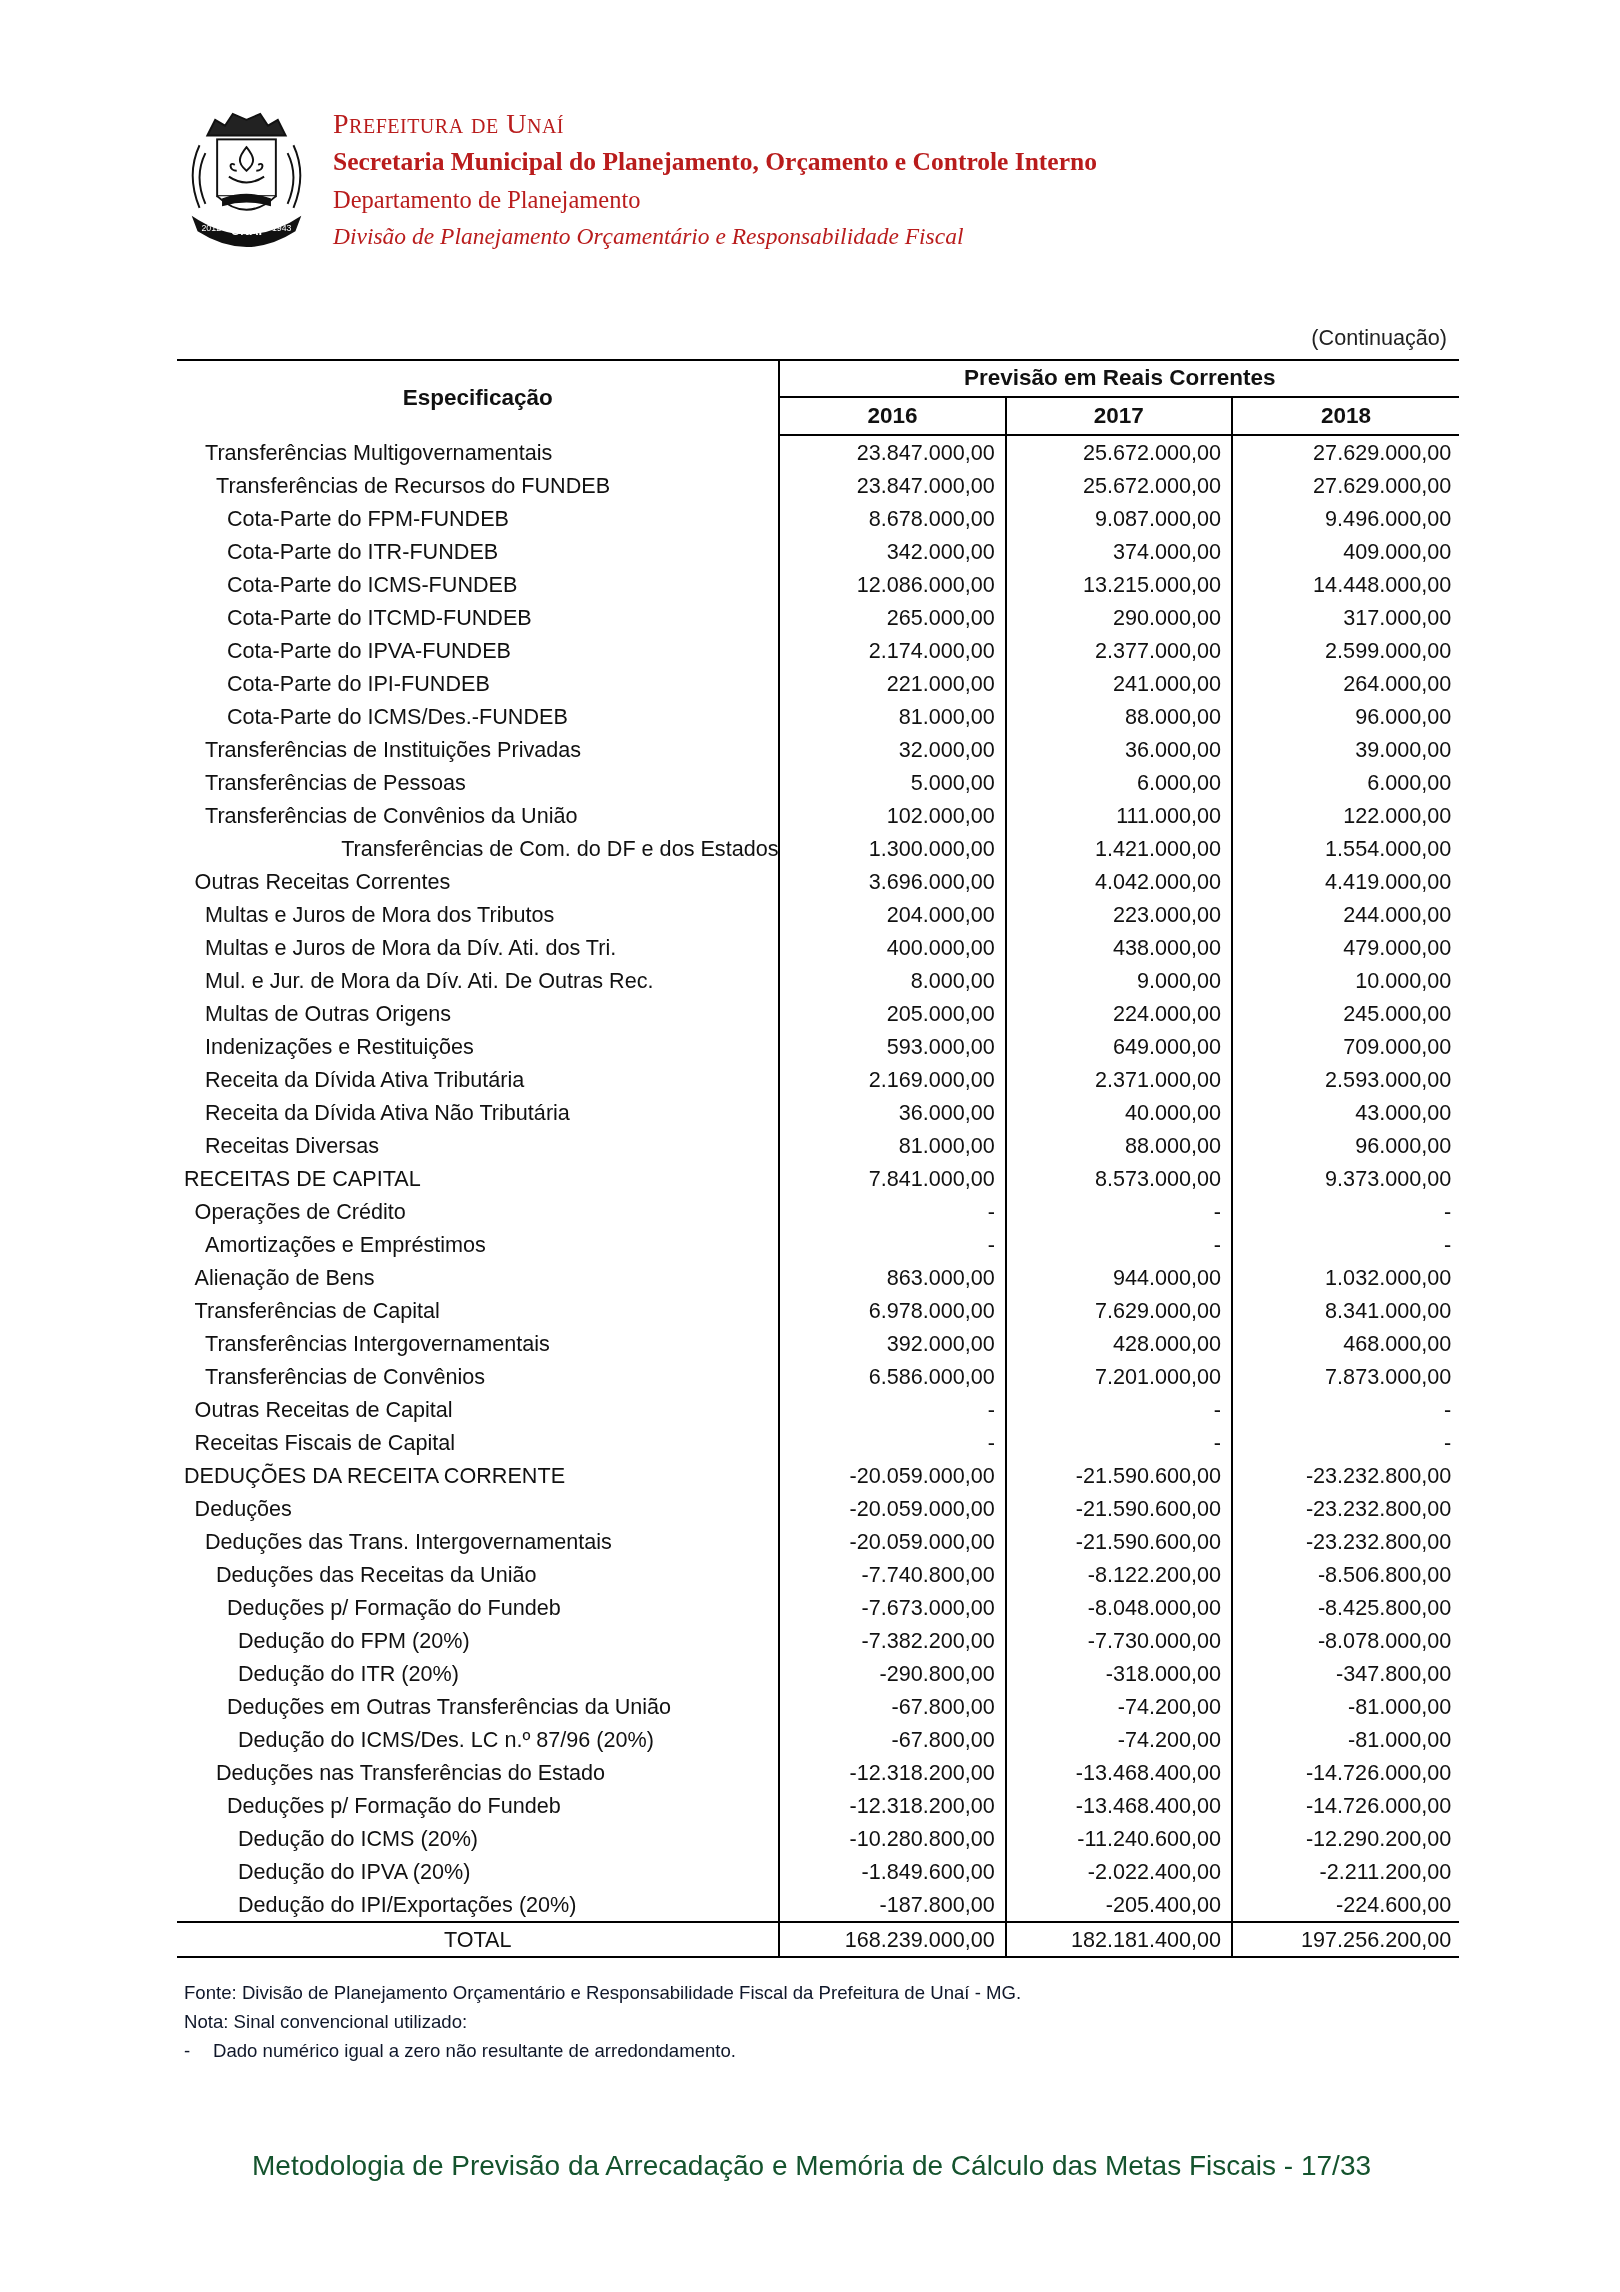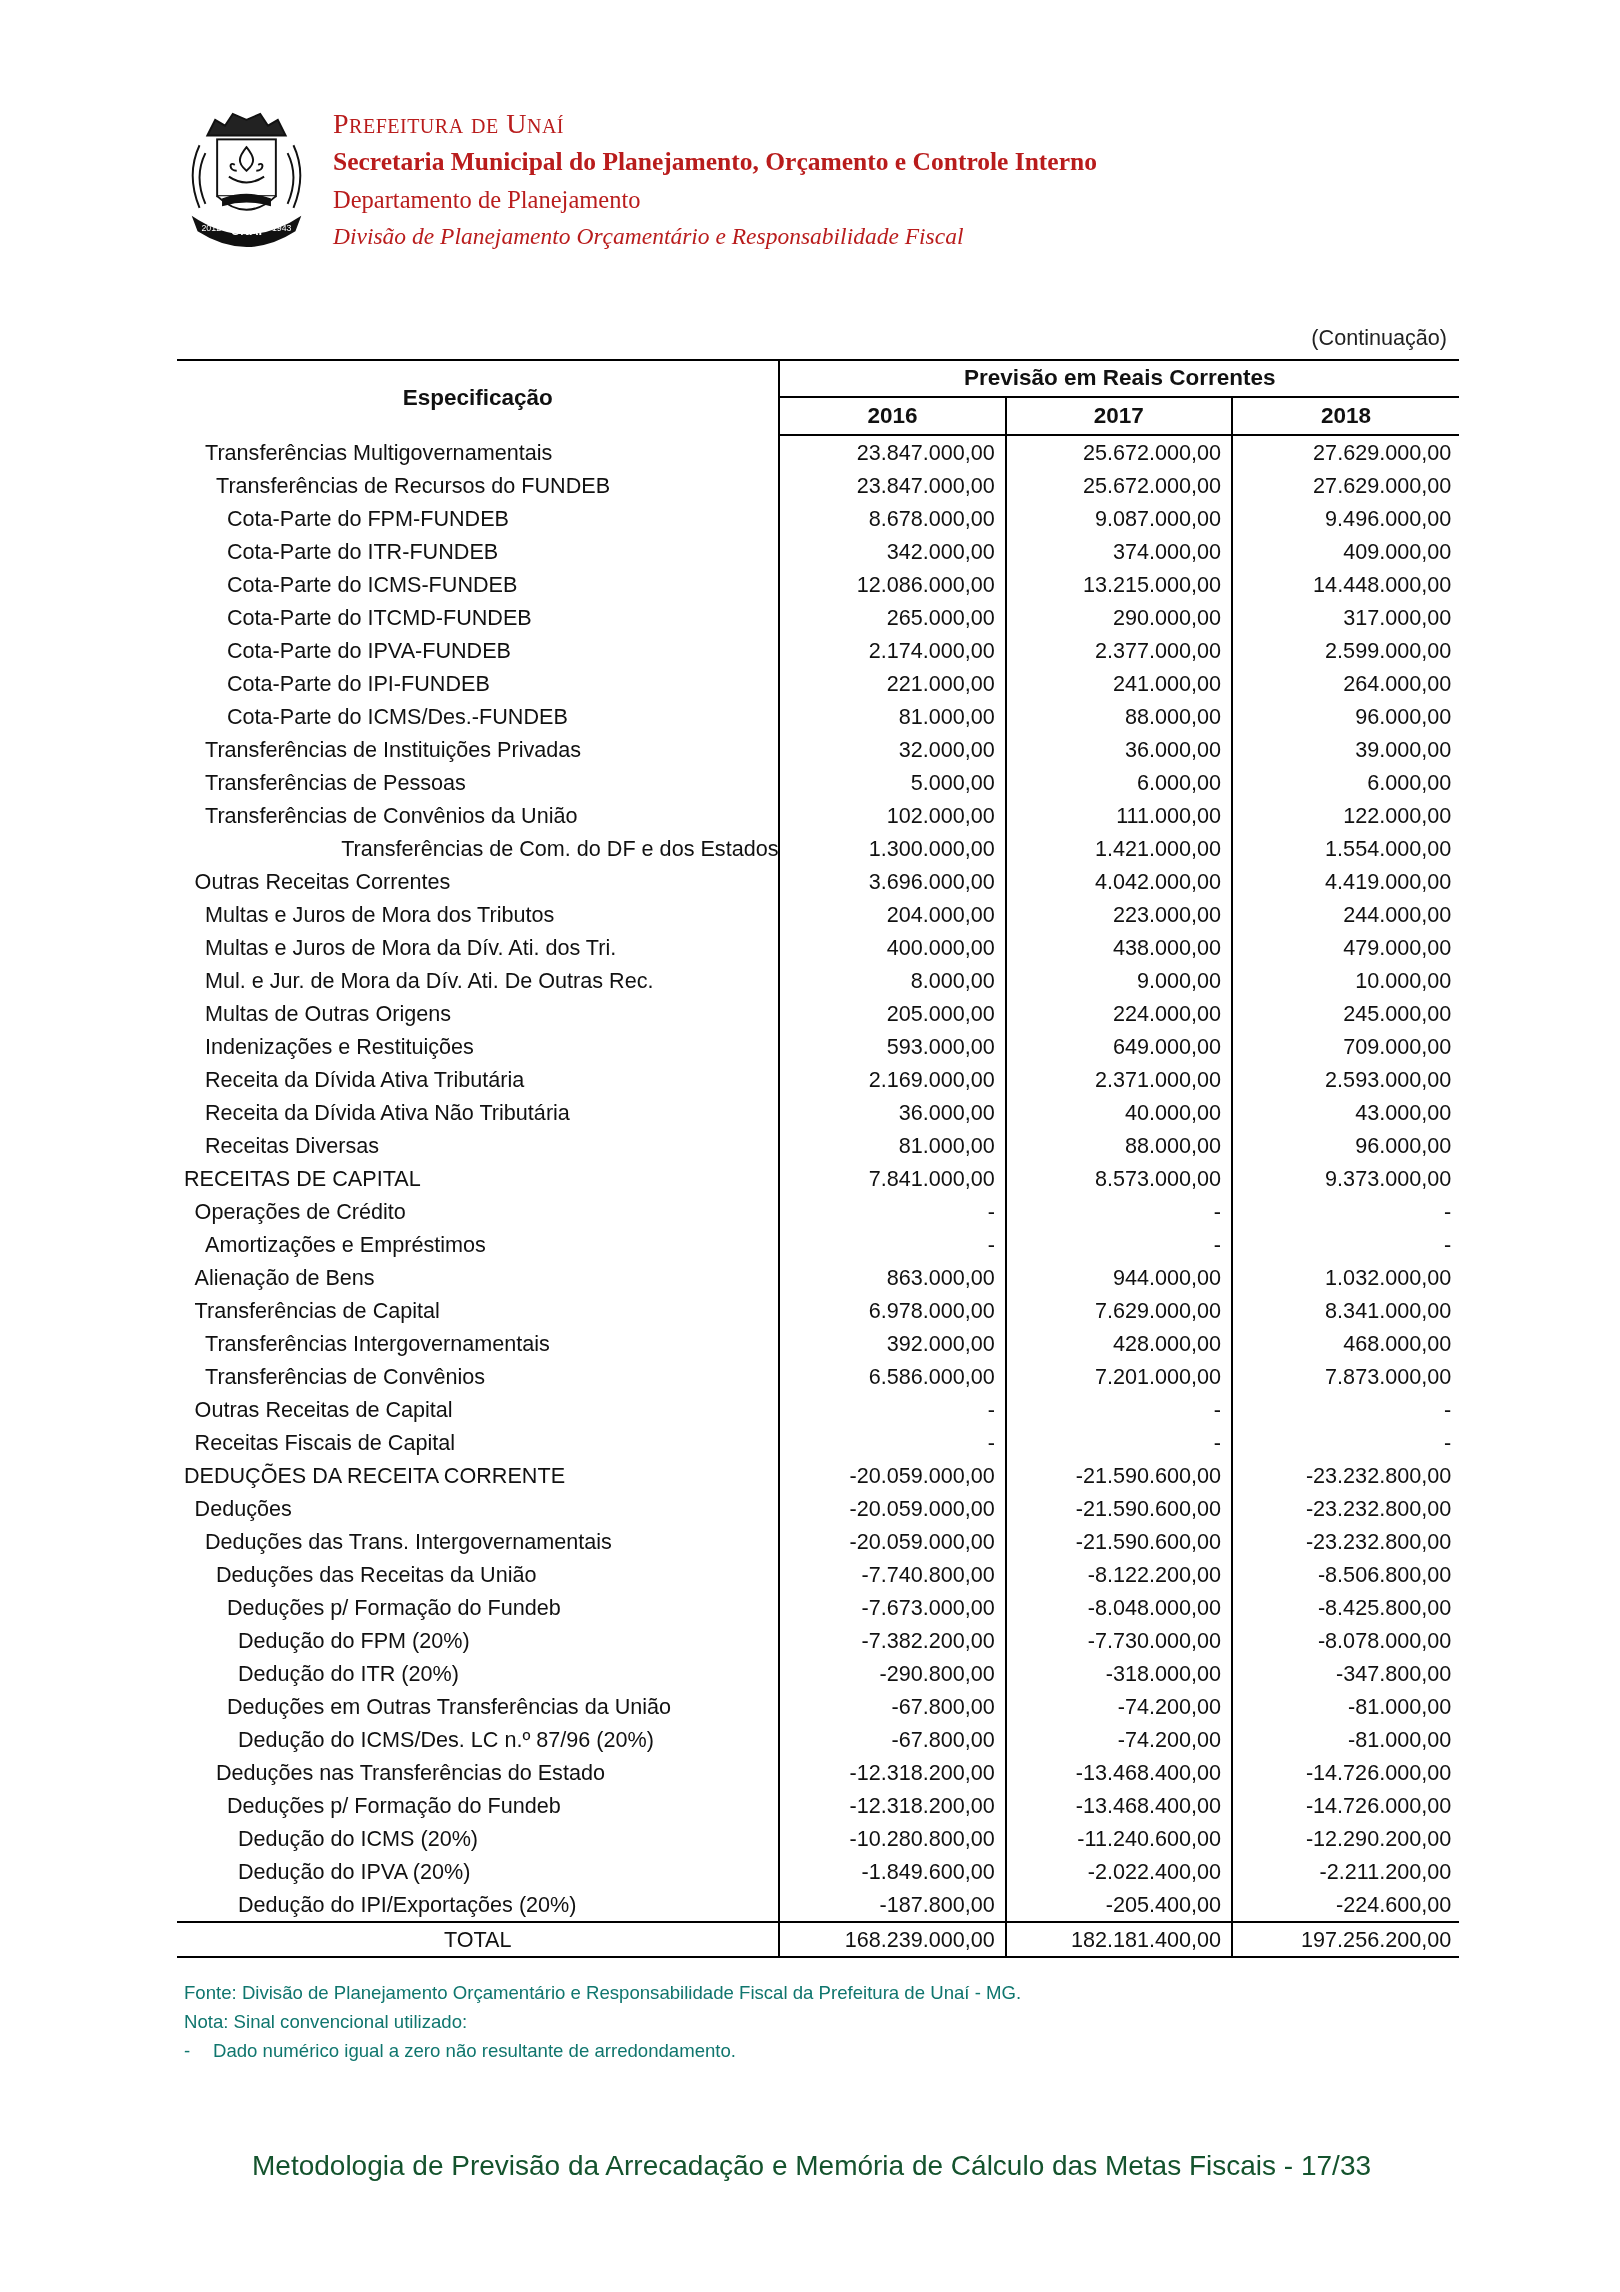--- a/index.html
+++ b/index.html
@@ -27,21 +27,21 @@
   th.year { height:35px; border-right:2px solid #000; }
   th.year.last { border-right:none;text-align:center; }
   thead tr.h2 th { border-bottom:2.9px solid #000; }
   td { padding:0; height:33px; line-height:33px; white-space:nowrap; overflow:hidden; }
   td.spec { border-right:2px solid #000; }
   td.num { text-align:right; padding-right:9.8px; border-right:2px solid #000; }
   td.num.last { border-right:none; padding-right:7.8px;padding-left:46px; }
   tr.total td { border-top:2.9px solid #000; border-bottom:2.9px solid #000; height:32px; }
   tr.total td.spec { text-align:center; }
 
-  .notes { position:absolute; left:184px; top:1978px; font-size:18.6px; color:#0f766e; line-height:29px; }
+  .notes { position:absolute; left:184px; top:1978px; font-size:18.6px; color:#0f172a; line-height:29px; }
   .notes .dash { display:inline-block; width:29px; }
 
   .footer { position:absolute; left:252px; top:2150px; font-size:28px; color:#14532d; }
 </style>
 </head>
 <body>
 
 <div class="letterhead">
   <svg class="crest" viewBox="0 0 140 150">
     <g fill="none" stroke="#111" stroke-width="2">

